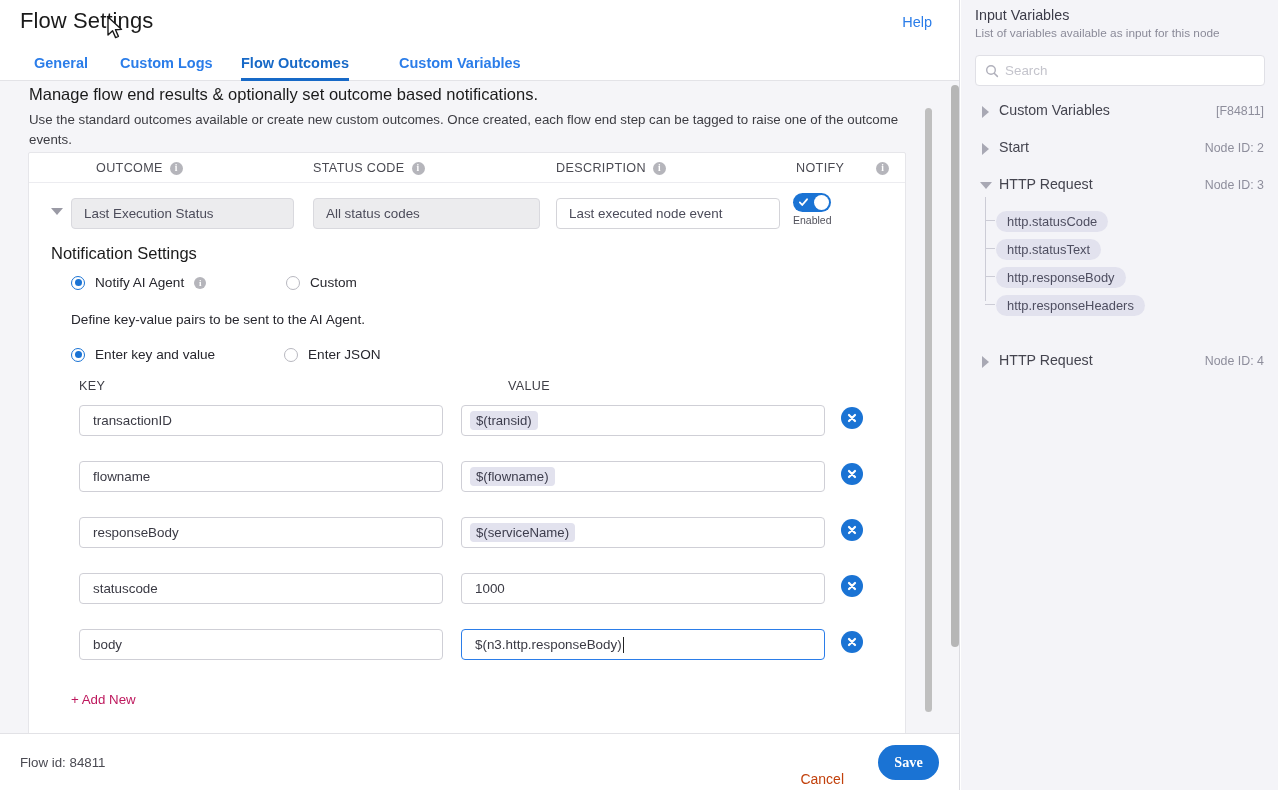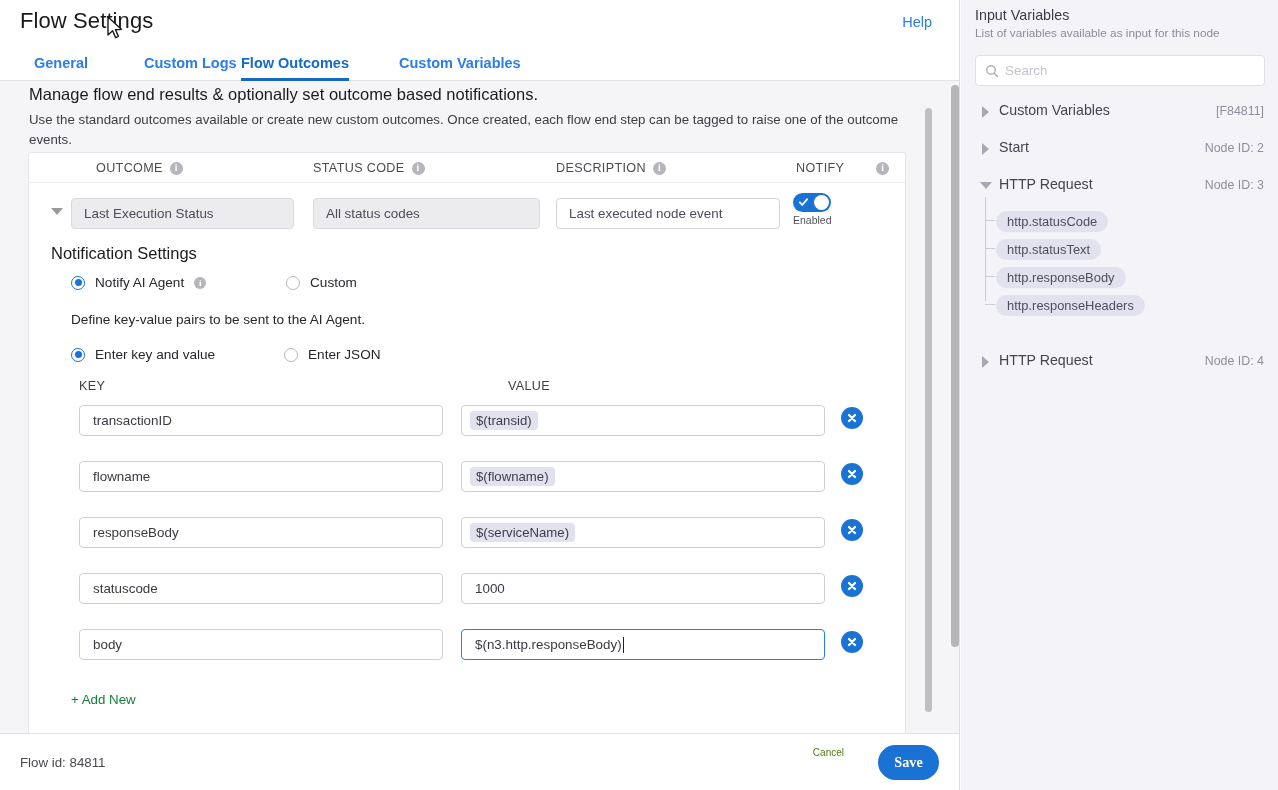--- a/index.html
+++ b/index.html
@@ -201,21 +201,21 @@
   }
   .kv-del {
     position: absolute; left: 812px; top: 8px;
     width: 22px; height: 22px; border-radius: 50%;
     background: #1a73d4; cursor: pointer;
     display: flex; align-items: center; justify-content: center;
   }
 
   #add-new {
     position: absolute; left: 70px;
-    font-size: 13.3px; color: #15803d; cursor: pointer;
+    font-size: 13.3px; color: #be185d; cursor: pointer;
   }
 
   
   #card-scrollbar {
     position: absolute; left: 925px; top: 27px;
     width: 7px; height: 604px;
     background: #bfbfbf; border-radius: 4px; cursor: pointer;
   }
   
   #page-scrollbar {
@@ -228,22 +228,22 @@
   #footer {
     position: absolute; left: 0; bottom: 0;
     width: 960px; height: 57px;
     background: #fff; border-top: 1px solid #e2e2e6;
   }
   #flow-id {
     position: absolute; left: 20px; top: 21px;
     font-size: 13.3px; color: #4a4a52;
   }
   #cancel-btn {
-    position: absolute; right: 116px; top: 13px;
-    font-size: 10px; color: #4d7c0f; cursor: pointer;
+    position: absolute; right: 116px; top: 37px;
+    font-size: 14px; color: #c2410c; cursor: pointer;
   }
   #save-btn {
     position: absolute; right: 21px; top: 11px;
     width: 61px; height: 35px; border-radius: 18px;
     background: #1a73d4; color: #fff;
     font-size: 14.2px; font-weight: bold;
     display: flex; align-items: center; justify-content: center;
     cursor: pointer; border: none;
     font-family: Liberation Serif, serif;
   }
@@ -326,21 +326,21 @@
 
     <div id="app-header">
       <div id="page-title">Flow Settings</div>
       <div id="help-link">Help</div>
     </div>
 
     <div id="tabbar">
         <div class="tab" style="left: 34px;">
           <span>General</span>
         </div>
-        <div class="tab" style="left: 144px; justify-content: flex-end;">
+        <div class="tab" style="left: 120px; justify-content: flex-end;">
           <span>Custom Logs</span>
         </div>
         <div class="tab active" style="left: 241px;">
           <span>Flow Outcomes</span>
         </div>
         <div class="tab" style="left: 399px;">
           <span>Custom Variables</span>
         </div>
       </div>
 

